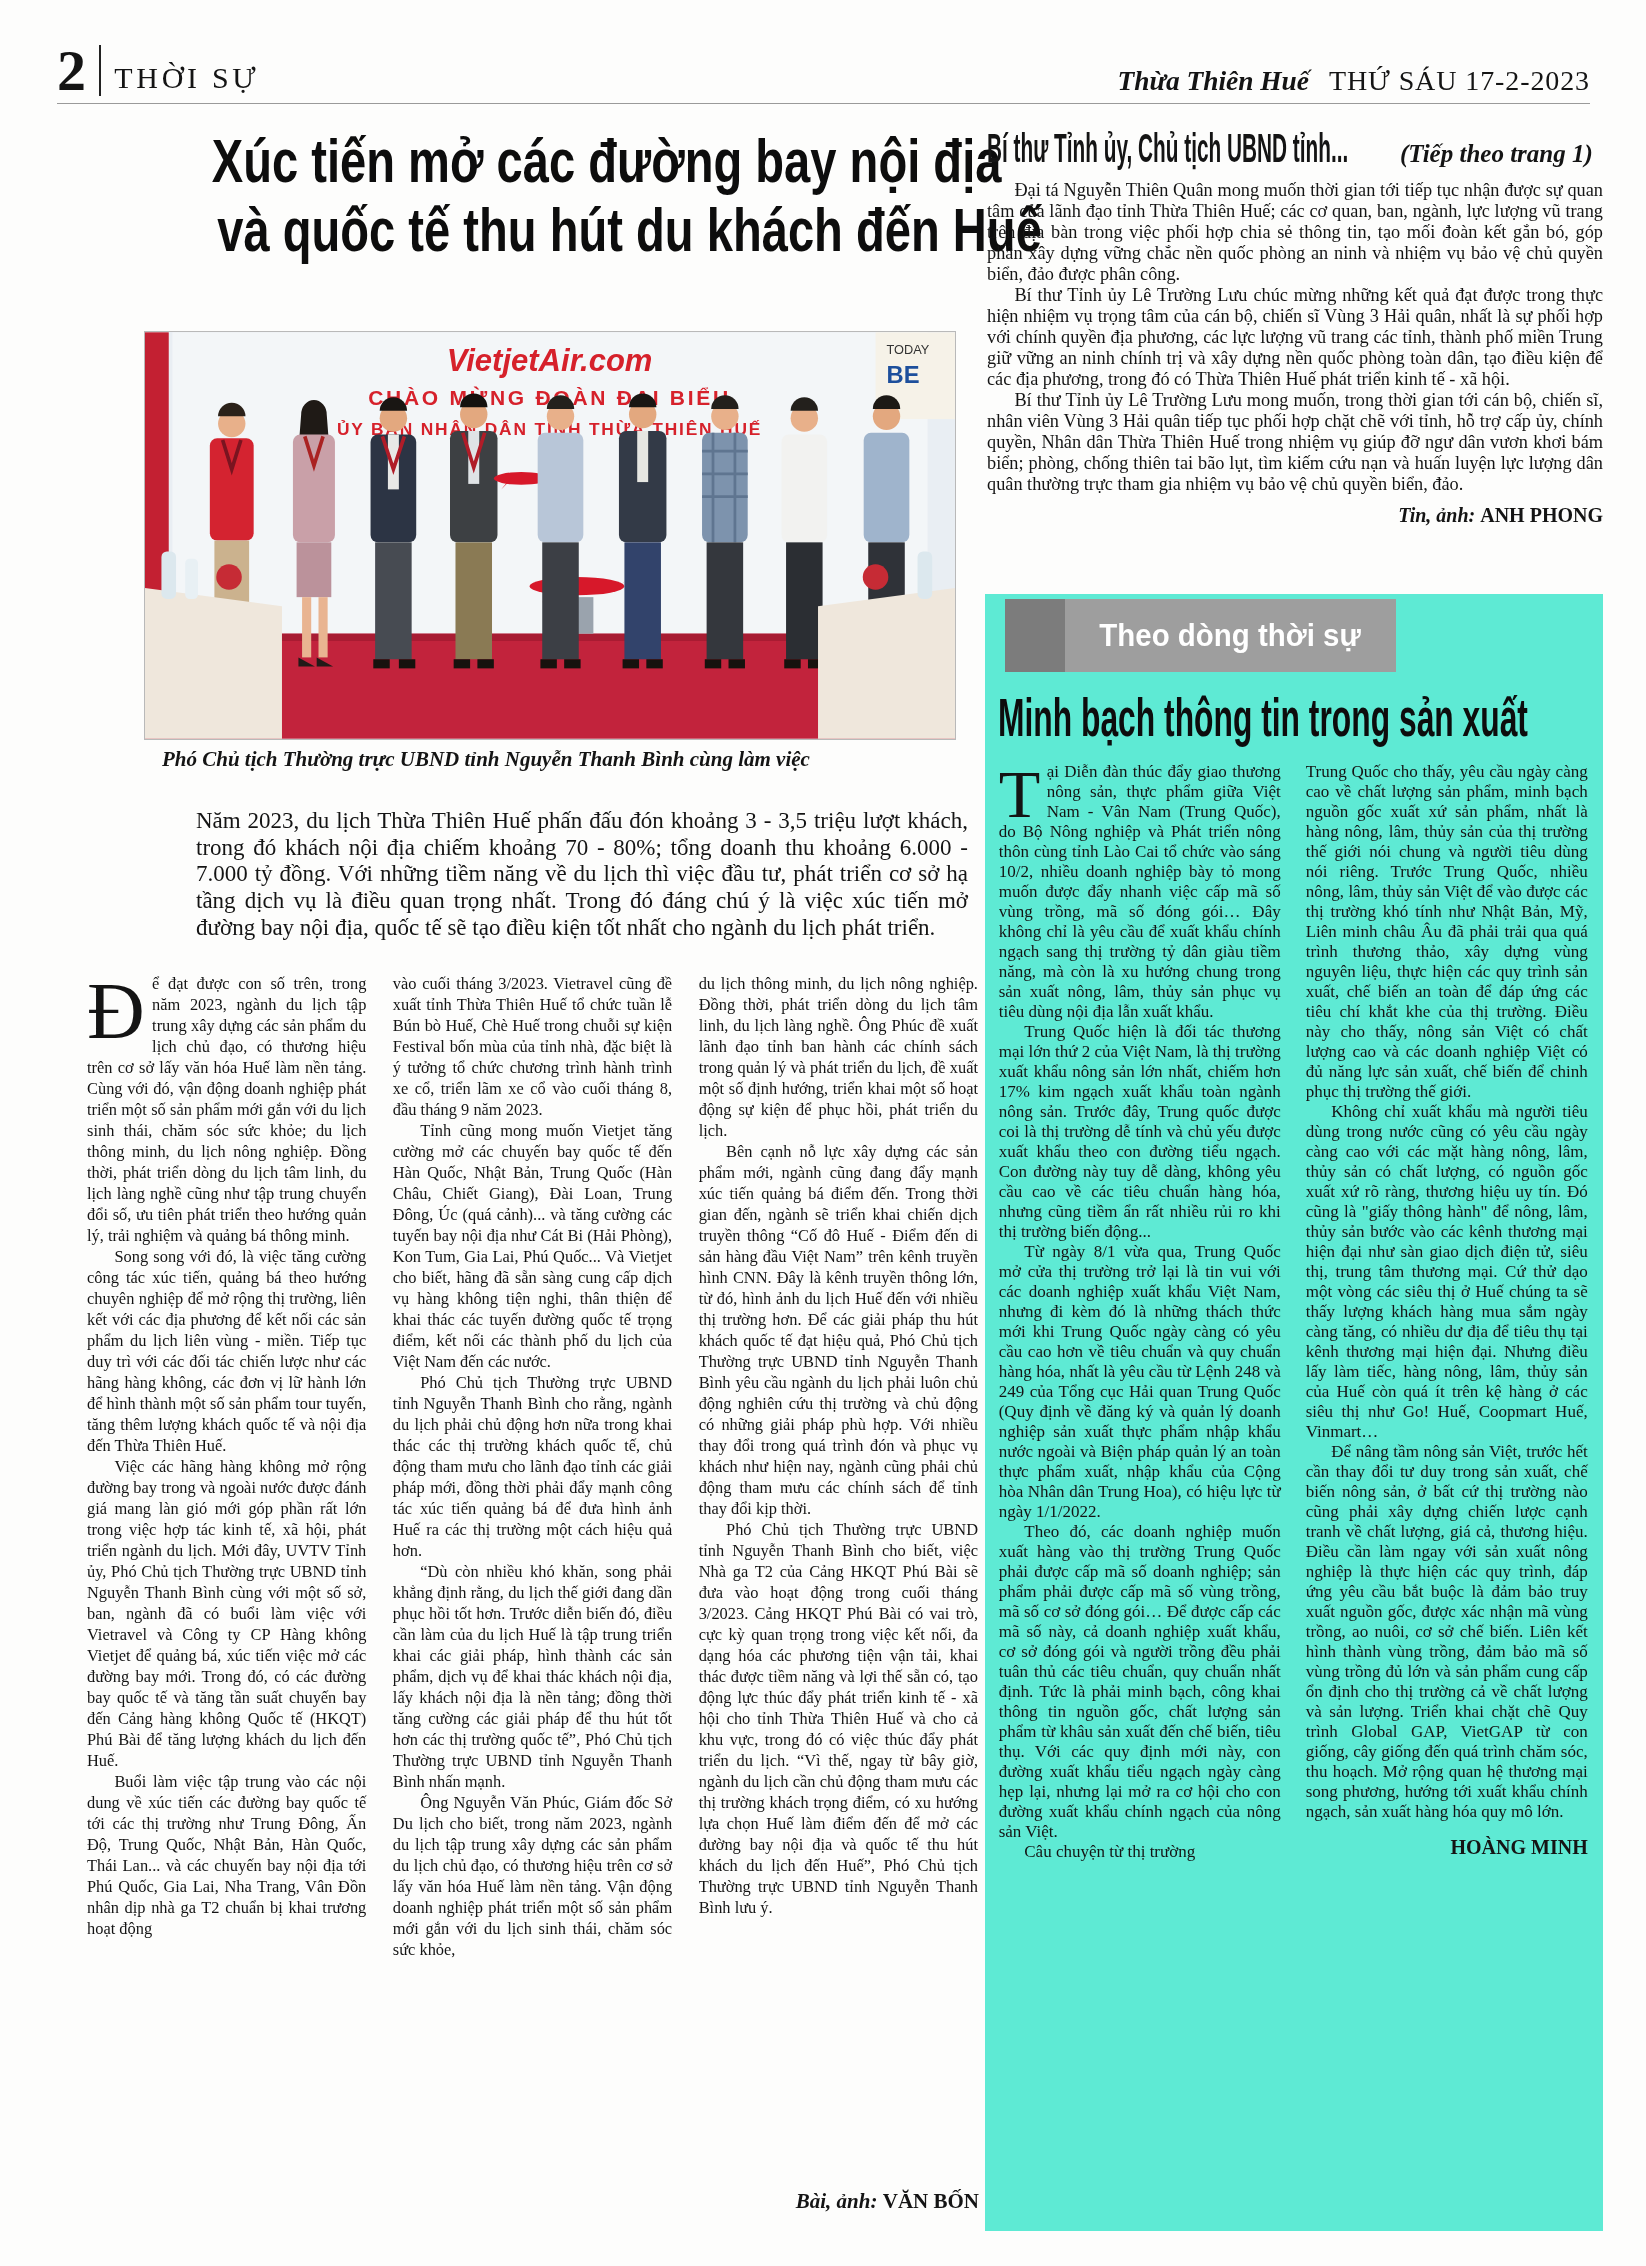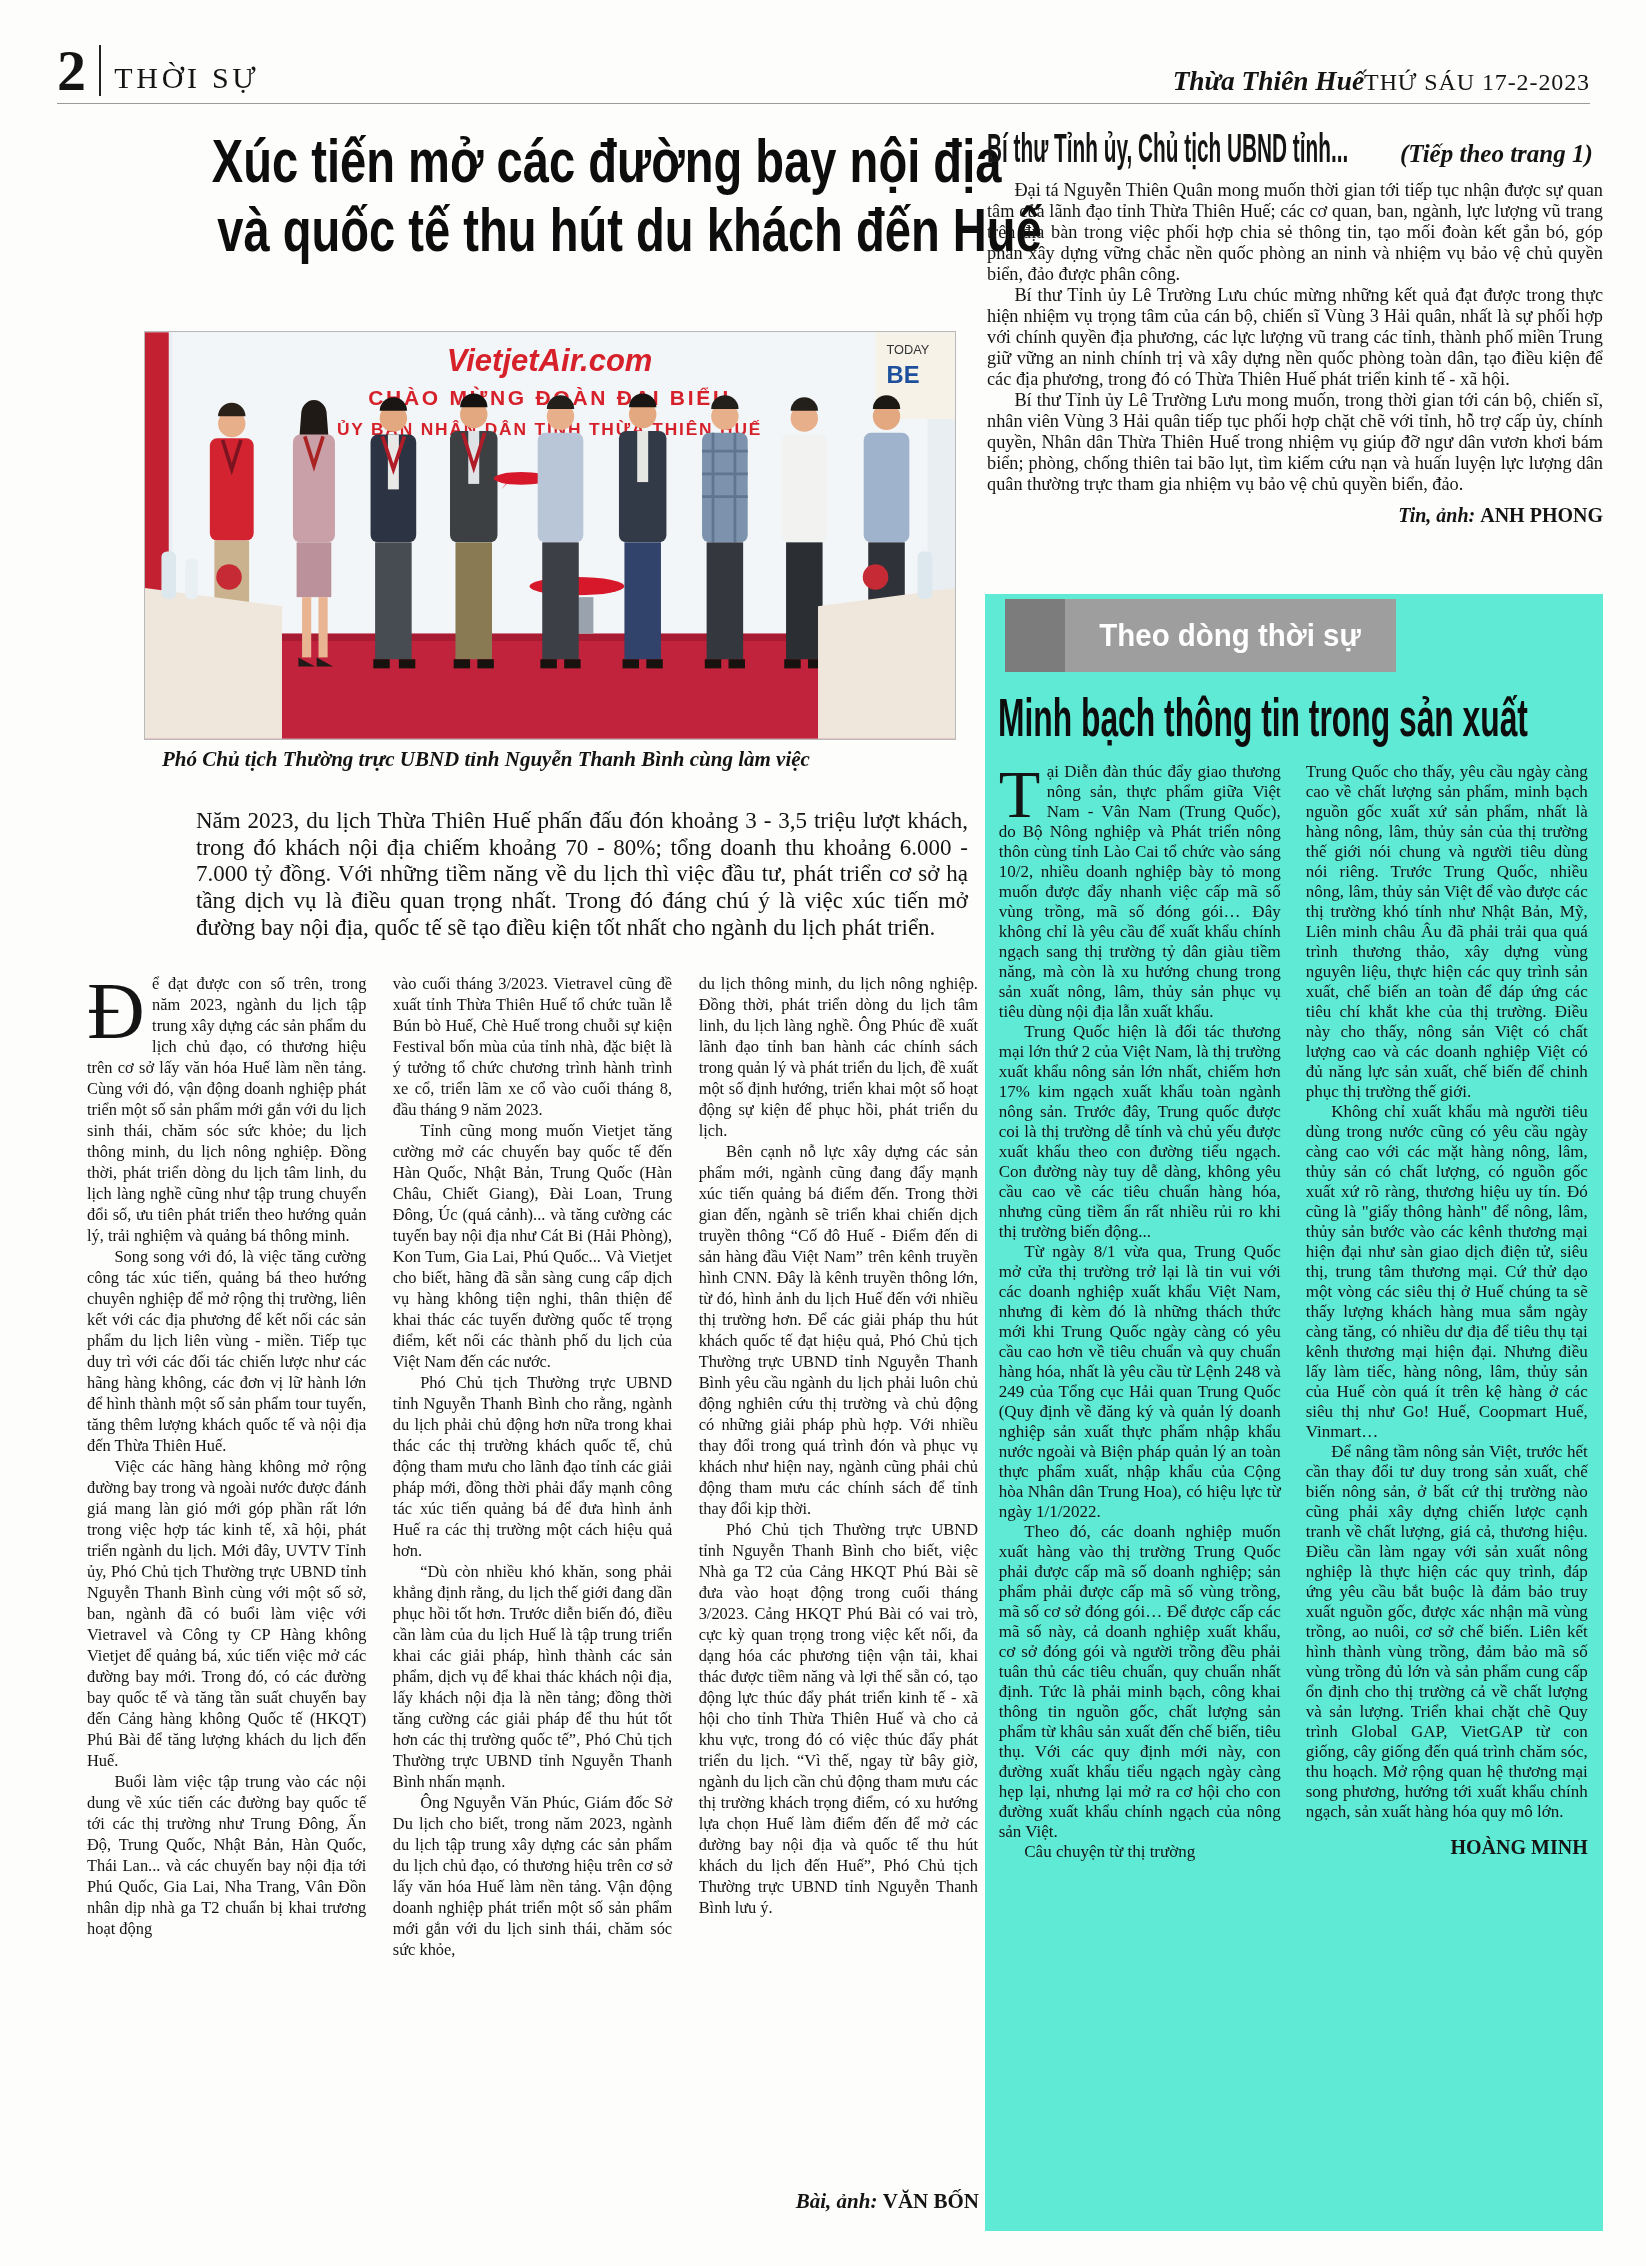--- a/index.html
+++ b/index.html
@@ -7,23 +7,23 @@
         font-family:"Liberation Serif",serif;overflow:hidden;}
 
   
   .hdr{position:absolute;left:57px;top:31px;width:1533px;height:66px;
        display:flex;justify-content:space-between;align-items:flex-end;
        border-bottom:0.9px solid #9a9a9a;padding-bottom:5.5px;}
   .folio{display:flex;align-items:center;gap:12.8px;}
   .pagenum{font-size:58px;font-weight:bold;line-height:.9;}
   .folio-div{width:2.7px;height:51px;background:#222;}
   .sectionname{font-size:30px;letter-spacing:3.7px;padding-top:14.6px;}
-  .masthead{display:flex;align-items:baseline;}
+  .masthead{display:flex;align-items:baseline;gap:20px;}
   .brand{font-size:27.4px;font-weight:bold;font-style:italic;}
-  .pdate{font-size:24px;letter-spacing:0.9px;}
+  .pdate{font-size:28px;letter-spacing:0.9px;}
 
   
   .m-headline{position:absolute;left:87px;top:126px;width:891px;text-align:center;
               font-family:"Liberation Sans",sans-serif;font-weight:700;font-size:62px;
               line-height:1.12;color:#0d0d0d;}
   .condC{display:inline-block;transform:scaleX(.76);transform-origin:50% 50%;white-space:nowrap;}
 
   .m-photo{position:absolute;left:144px;top:331px;width:810px;height:407px;
            border:0.9px solid #b9b9b9;background:#e8edf2;overflow:hidden;}
   .m-caption{position:absolute;left:162px;top:746px;width:804px;

